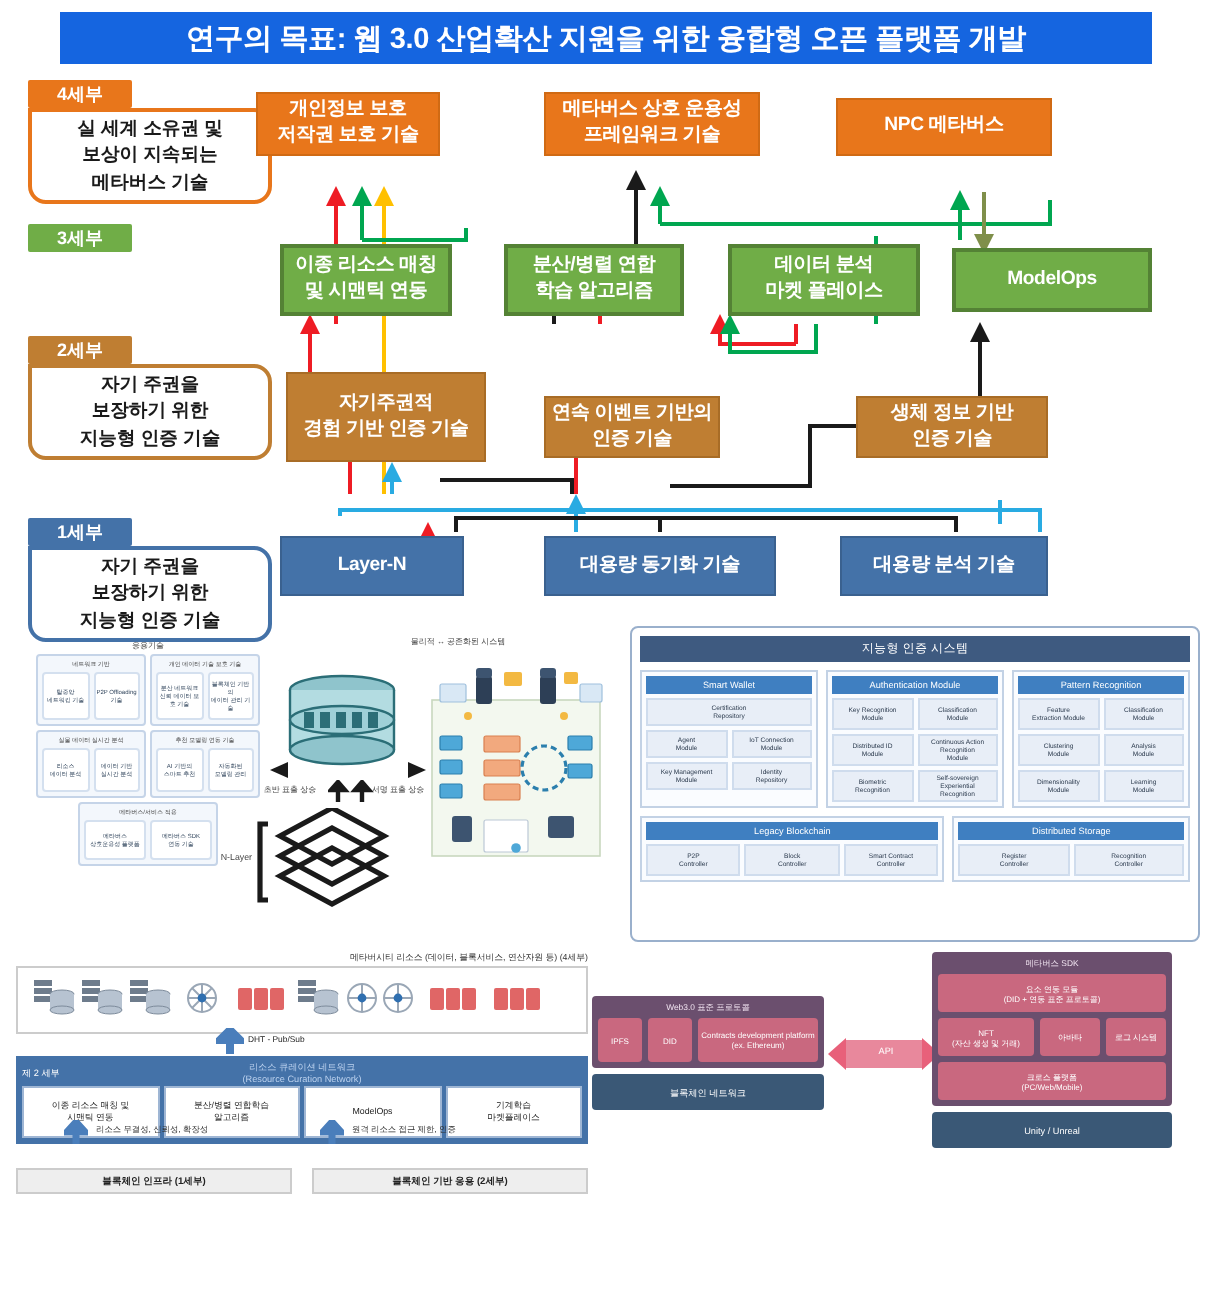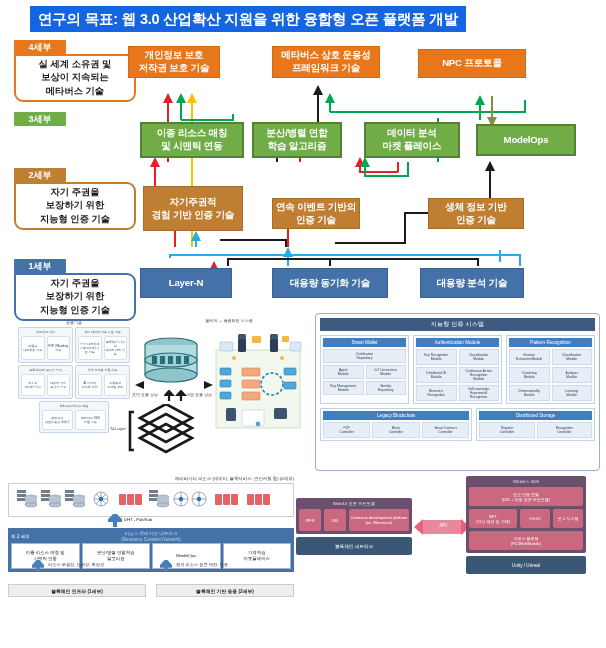--- a/index.html
+++ b/index.html
@@ -5,21 +5,21 @@
   * { box-sizing: border-box; margin: 0; padding: 0; }
   body {
     width: 606px; height: 648px;
     background: #ffffff;
     font-family: "Liberation Sans", sans-serif;
     overflow: hidden;
     position: relative;
   }
   
   .title-bar {
-    position: absolute; left: 30px; top: 6px; width: 436px; height: 26px;
+    position: absolute; left: 30px; top: 6px; width: 546px; height: 26px;
     background: #1565e0;
     display: flex; align-items: center; justify-content: center;
     color: #ffffff; font-weight: bold; font-size: 14.5px;
     letter-spacing: -0.2px;
   }
   
   .side {
     position: absolute; left: 14px; width: 122px;
   }
   .side-tab {
@@ -241,24 +241,24 @@
   </g>
 </svg>
 
 <div class="node n-orange" style="left:128px;top:46px;width:92px;height:32px">
   <span class="ml">개인정보 보호<br>저작권 보호 기술</span>
 </div>
 <div class="node n-orange" style="left:272px;top:46px;width:108px;height:32px">
   <span class="ml">메타버스 상호 운용성<br>프레임워크 기술</span>
 </div>
 <div class="node n-orange" style="left:418px;top:49px;width:108px;height:29px">
-  <span class="ml">NPC 프로토콜</span>
-</div>
-
-<div class="node n-green" style="left:140px;top:122px;width:104px;height:36px">
+  <span class="ml">NPC 메타버스</span>
+</div>
+
+<div class="node n-green" style="left:140px;top:122px;width:86px;height:36px">
   <span class="ml">이종 리소스 매칭<br>및 시맨틱 연동</span>
 </div>
 <div class="node n-green" style="left:252px;top:122px;width:90px;height:36px">
   <span class="ml">분산/병렬 연합<br>학습 알고리즘</span>
 </div>
 <div class="node n-green" style="left:364px;top:122px;width:96px;height:36px">
   <span class="ml">데이터 분석<br>마켓 플레이스</span>
 </div>
 <div class="node n-green" style="left:476px;top:124px;width:100px;height:32px">
   <span class="ml">ModelOps</span>

